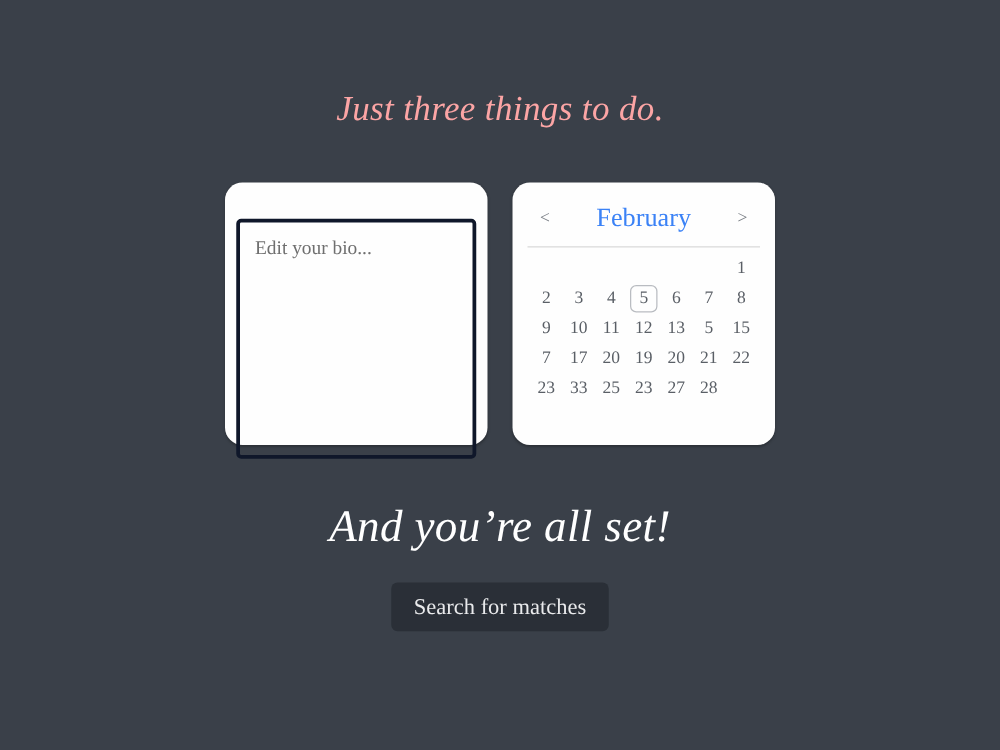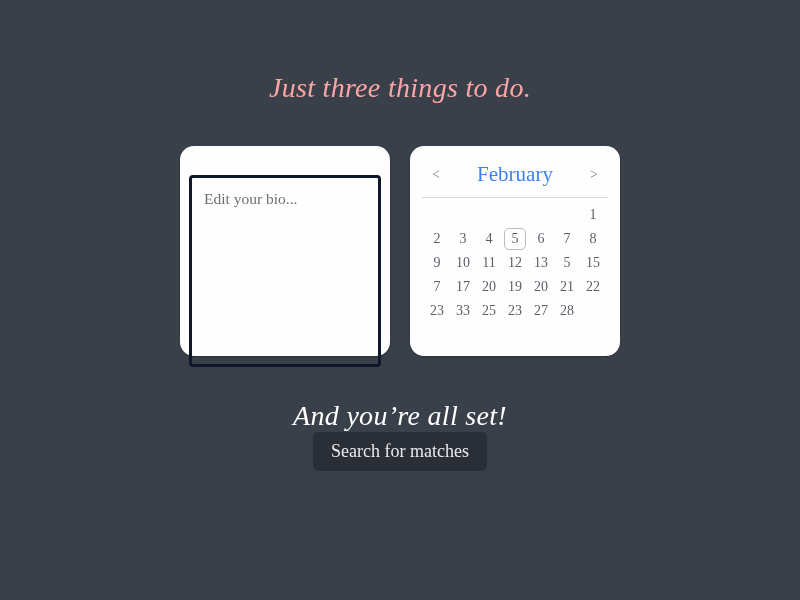--- a/index.html
+++ b/index.html
@@ -110,22 +110,23 @@
     .cal-day.selected {
       border: 1.5px solid #b9bcc1;
       border-radius: 5px;
       width: 22px;
       height: 22px;
       justify-self: center;
     }
     .subheading {
       color: #ffffff;
       font-style: italic;
-      font-size: 28px;
+      font-size: 36px;
       font-weight: normal;
+      margin-bottom: 24px;
       letter-spacing: 0.3px;
     }
     .search-button {
       background: #2a2f37;
       color: #e9eaec;
       border: none;
       border-radius: 5px;
       padding: 9px 18px;
       font-family: Georgia, serif;
       font-size: 18px;

